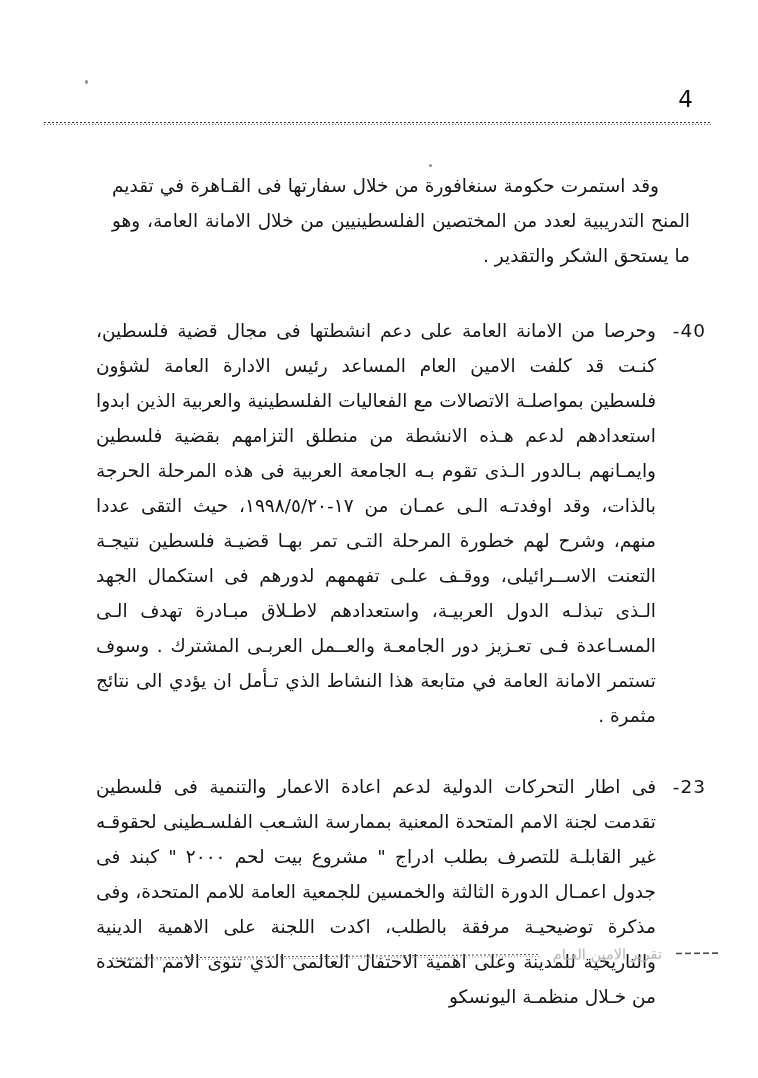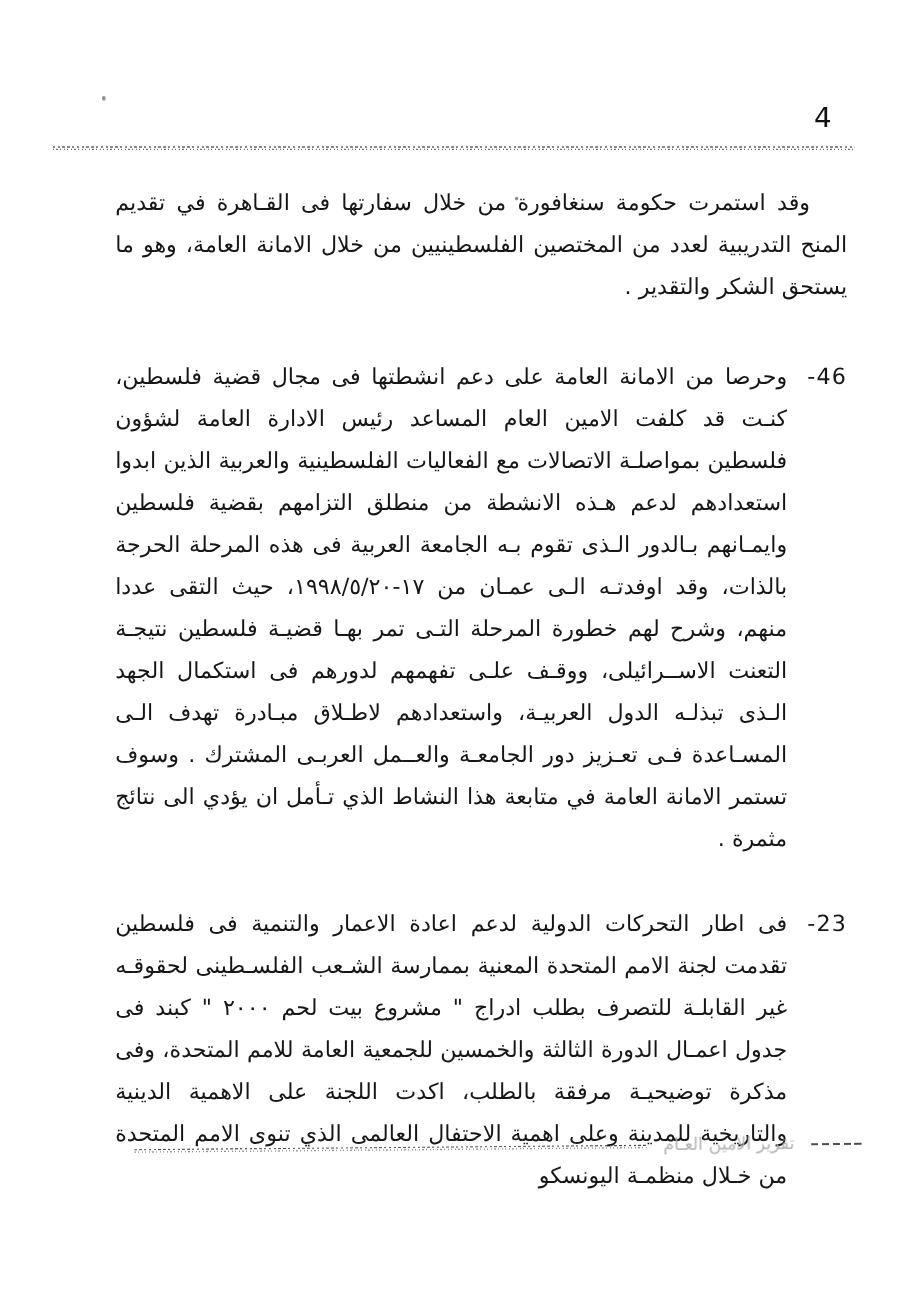--- a/index.html
+++ b/index.html
@@ -37,21 +37,21 @@
   .content {
     position: absolute;
     top: 152px;
     right: 52px;
     left: 96px;
     font-size: 18.5px;
     line-height: 35px;
     text-align: justify;
   }
   .intro {
-    margin: 0;
+    margin: 16px;
     text-indent: 31px;
   }
   .num-para {
     display: flex;
     align-items: flex-start;
   }
   .num-para.first { margin-top: 40px; }
   .num-para.second { margin-top: 36px; }
   .marker {
     flex: 0 0 50px;
@@ -109,21 +109,21 @@
 
 <div class="page-number">4</div>
 
 <div class="header-rule"></div>
 
 <div class="content">
 
   <p class="intro">وقد استمرت حكومة سنغافورة من خلال سفارتها فى القـاهرة  في تقديم المنح التدريبية لعدد من المختصين الفلسطينيين من خلال الامانة العامة، وهو ما يستحق الشكر والتقدير .</p>
 
   <div class="num-para first">
-    <span class="marker">46-</span>
+    <span class="marker">40-</span>
     <span class="ptext">وحرصا من الامانة العامة على دعم انشطتها فى مجال قضية فلسطين، كنـت قد كلفت الامين العام المساعد رئيس الادارة العامة لشؤون فلسطين بمواصلـة الاتصالات مع الفعاليات الفلسطينية والعربية الذين ابدوا استعدادهم لدعم هـذه الانشطة من منطلق التزامهم بقضية فلسطين وايمـانهم بـالدور الـذى تقوم بـه الجامعة العربية فى هذه المرحلة الحرجة بالذات، وقد اوفدتـه الـى عمـان من ١٧-١٩٩٨/٥/٢٠، حيث التقى عددا منهم، وشرح لهم خطورة المرحلة التـى تمر بهـا قضيـة فلسطين نتيجـة التعنت الاســرائيلى، ووقـف علـى تفهمهم لدورهم فى استكمال الجهد الـذى تبذلـه الدول العربيـة، واستعدادهم لاطـلاق مبـادرة تهدف الـى المسـاعدة فـى تعـزيز دور الجامعـة والعــمل العربـى المشترك . وسوف تستمر الامانة العامة في متابعة هذا النشاط الذي تـأمل ان يؤدي الى نتائج مثمرة .</span>
   </div>
 
   <div class="num-para second">
     <span class="marker">23-</span>
     <span class="ptext">فى اطار التحركات الدولية لدعم اعادة الاعمار والتنمية  فى فلسطين تقدمت لجنة الامم المتحدة المعنية  بممارسة الشـعب الفلسـطينى لحقوقـه غير القابلـة للتصرف بطلب ادراج " مشروع بيت لحم ٢٠٠٠ " كبند فى جدول اعمـال الدورة الثالثة والخمسين للجمعية العامة للامم المتحدة، وفى مذكرة توضيحيـة مرفقة بالطلب، اكدت اللجنة  على الاهمية الدينية والتاريخية للمدينة وعلى اهمية الاحتفال العالمى الذي تنوى الامم المتحدة من  خـلال منظمـة اليونسكو</span>
   </div>
 
 </div>
 

